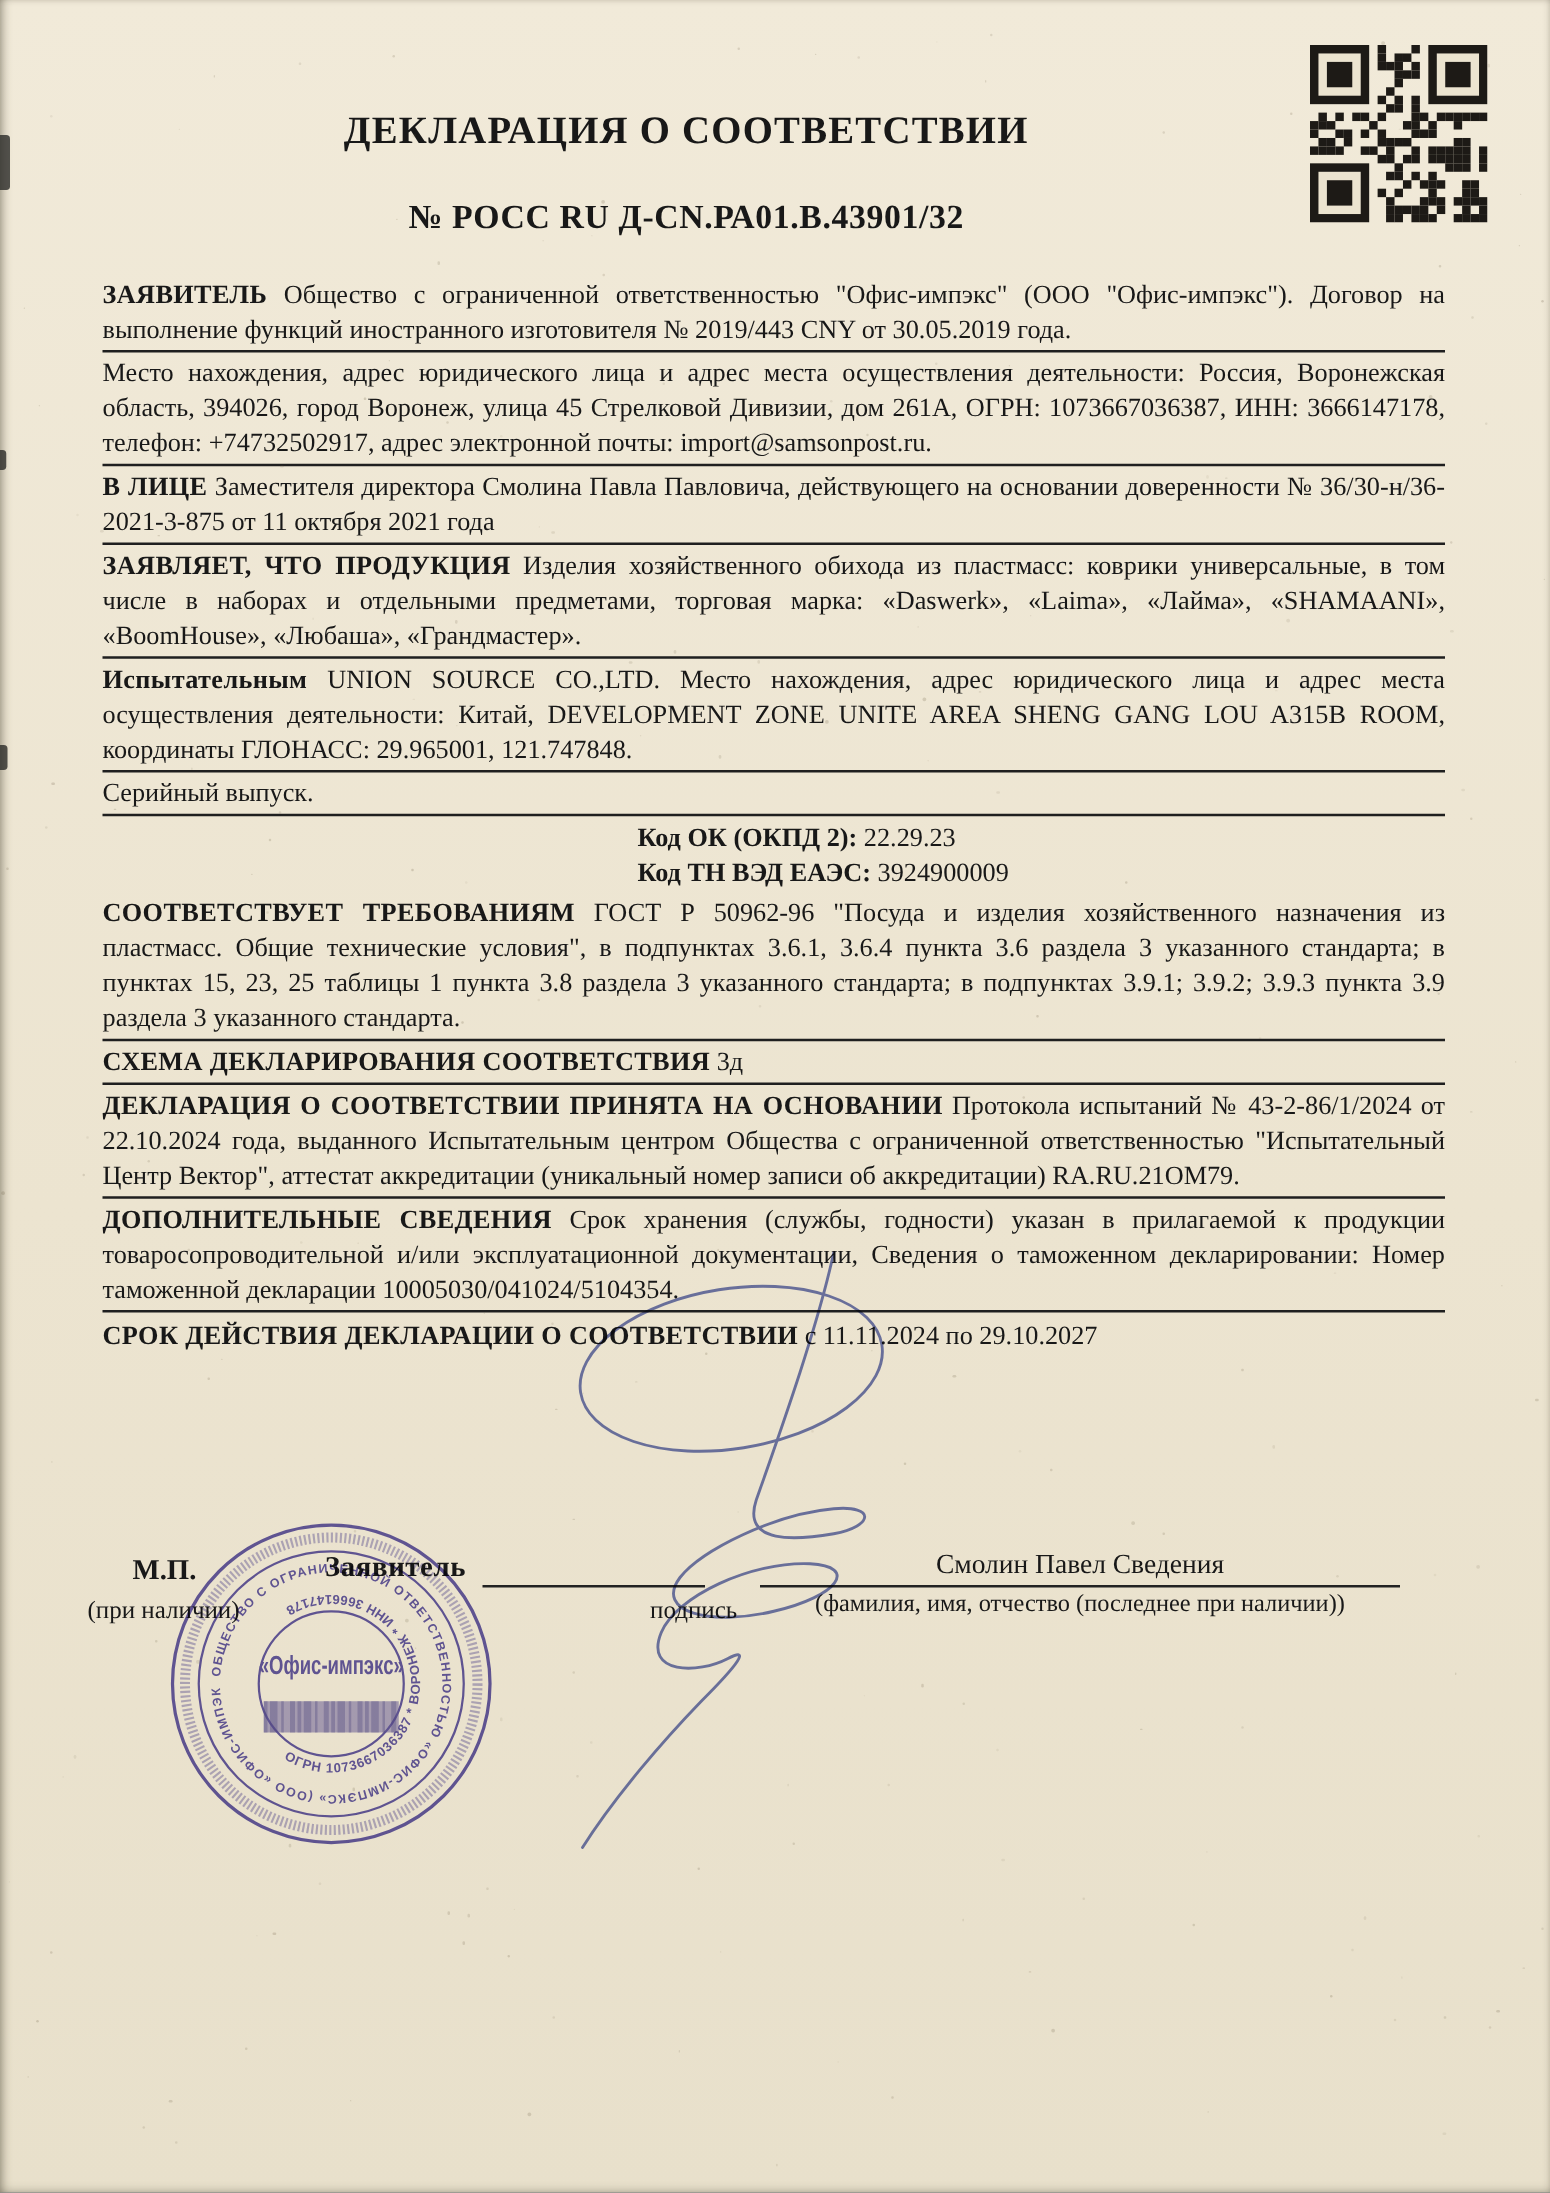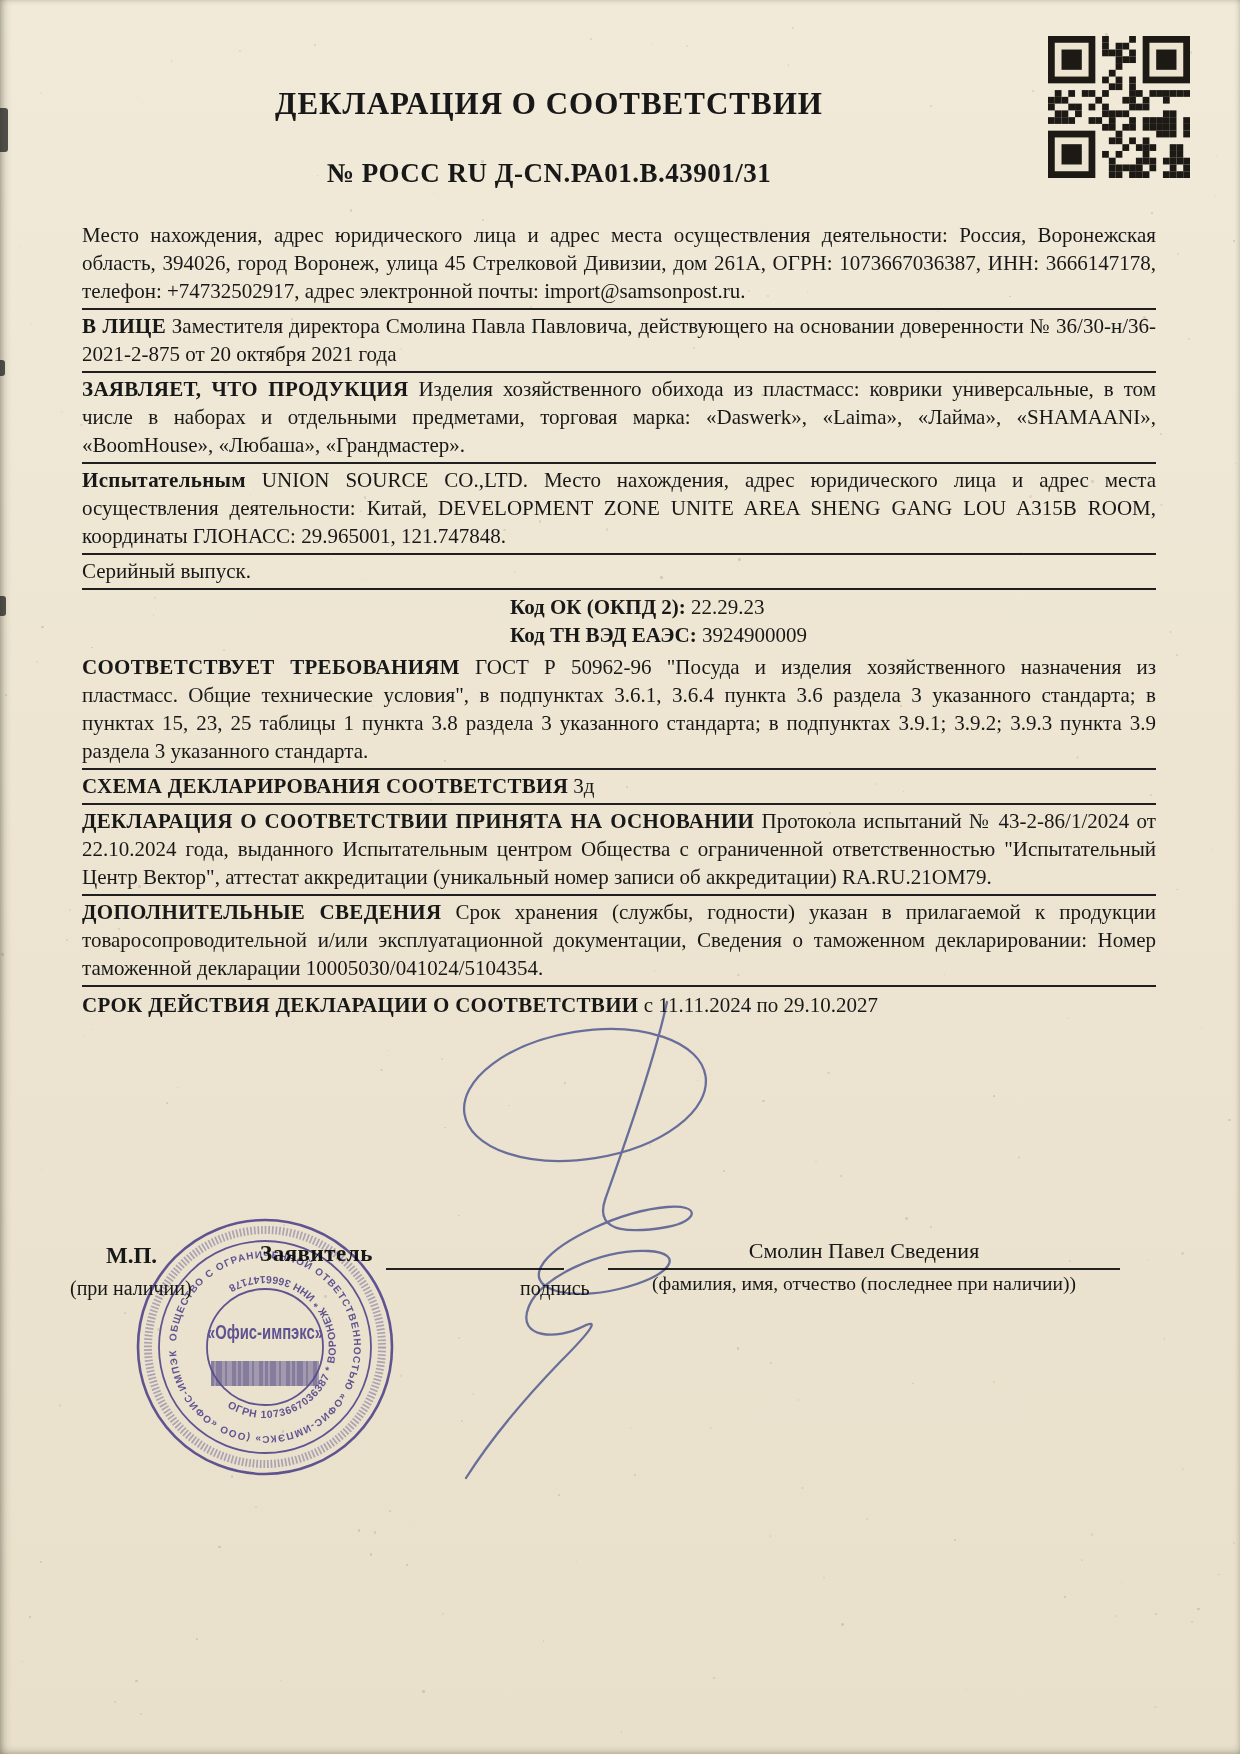--- a/index.html
+++ b/index.html
@@ -193,26 +193,27 @@
         <rect x="15" y="1" width="5" height="5" fill="#ece4d0"></rect>
         <rect x="16" y="2" width="3" height="3" fill="#1d1a16"></rect>
         <rect x="0" y="14" width="7" height="7" fill="#1d1a16"></rect>
         <rect x="1" y="15" width="5" height="5" fill="#ece4d0"></rect>
         <rect x="2" y="16" width="3" height="3" fill="#1d1a16"></rect>
       </svg></div>
 
   <div class="content">
     <div class="heading">
       <h1 class="doc-title">ДЕКЛАРАЦИЯ О СООТВЕТСТВИИ</h1>
-      <div class="doc-number">№ РОСС RU Д-CN.РА01.В.43901/31</div>
+      <div class="doc-number">№ РОСС RU Д-CN.РА01.В.43901/32</div>
     </div>
 
     <div class="body-text">
+      <p class="sec"><b class="lead">ЗАЯВИТЕЛЬ</b> <span>Общество с ограниченной ответственностью "Офис-импэкс" (ООО "Офис-импэкс"). Договор на выполнение функций иностранного изготовителя № 2019/443 CNY от 30.05.2019 года.</span></p>
       <p class="sec"><span>Место нахождения, адрес юридического лица и адрес места осуществления деятельности: Россия, Воронежская область, 394026, город Воронеж, улица 45 Стрелковой Дивизии, дом 261А, ОГРН: 1073667036387, ИНН: 3666147178, телефон: +74732502917, адрес электронной почты: import@samsonpost.ru.</span></p>
-      <p class="sec"><b class="lead">В ЛИЦЕ</b> <span>Заместителя директора Смолина Павла Павловича, действующего на основании доверенности № 36/30-н/36-2021-2-875 от 20 октября 2021 года</span></p>
+      <p class="sec"><b class="lead">В ЛИЦЕ</b> <span>Заместителя директора Смолина Павла Павловича, действующего на основании доверенности № 36/30-н/36-2021-3-875 от 11 октября 2021 года</span></p>
       <p class="sec"><b class="lead">ЗАЯВЛЯЕТ, ЧТО ПРОДУКЦИЯ</b> <span>Изделия хозяйственного обихода из пластмасс: коврики универсальные, в том числе в наборах и отдельными предметами, торговая марка: «Daswerk», «Laima», «Лайма», «SHAMAANI», «BoomHouse», «Любаша», «Грандмастер».</span></p>
       <p class="sec"><b class="lead">Испытательным</b> <span>UNION SOURCE CO.,LTD. Место нахождения, адрес юридического лица и адрес места осуществления деятельности: Китай, DEVELOPMENT ZONE UNITE AREA SHENG GANG LOU A315B ROOM, координаты ГЛОНАСС: 29.965001, 121.747848.</span></p>
       <p class="sec"><span>Серийный выпуск.</span></p>
 
       <div class="codes">
         <div><b>Код ОК (ОКПД 2):</b> <span>22.29.23</span></div>
         <div><b>Код ТН ВЭД ЕАЭС:</b> <span>3924900009</span></div>
       </div>
 
       <p class="sec"><b class="lead">СООТВЕТСТВУЕТ ТРЕБОВАНИЯМ</b> <span>ГОСТ Р 50962-96 "Посуда и изделия хозяйственного назначения из пластмасс. Общие технические условия", в подпунктах 3.6.1, 3.6.4 пункта 3.6 раздела 3 указанного стандарта; в пунктах 15, 23, 25 таблицы 1 пункта 3.8 раздела 3 указанного стандарта; в подпунктах 3.9.1; 3.9.2; 3.9.3 пункта 3.9 раздела 3 указанного стандарта.</span></p>

